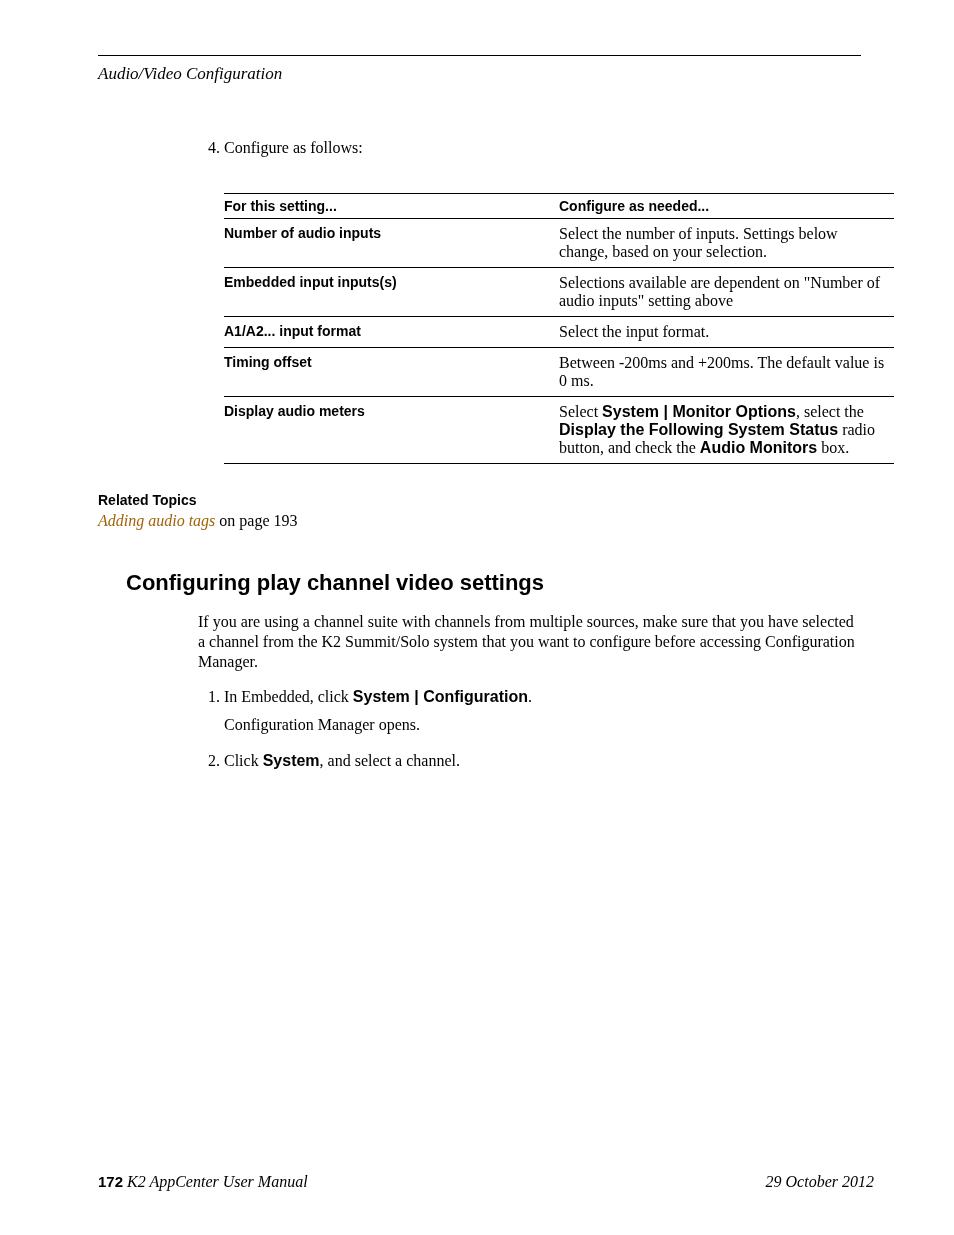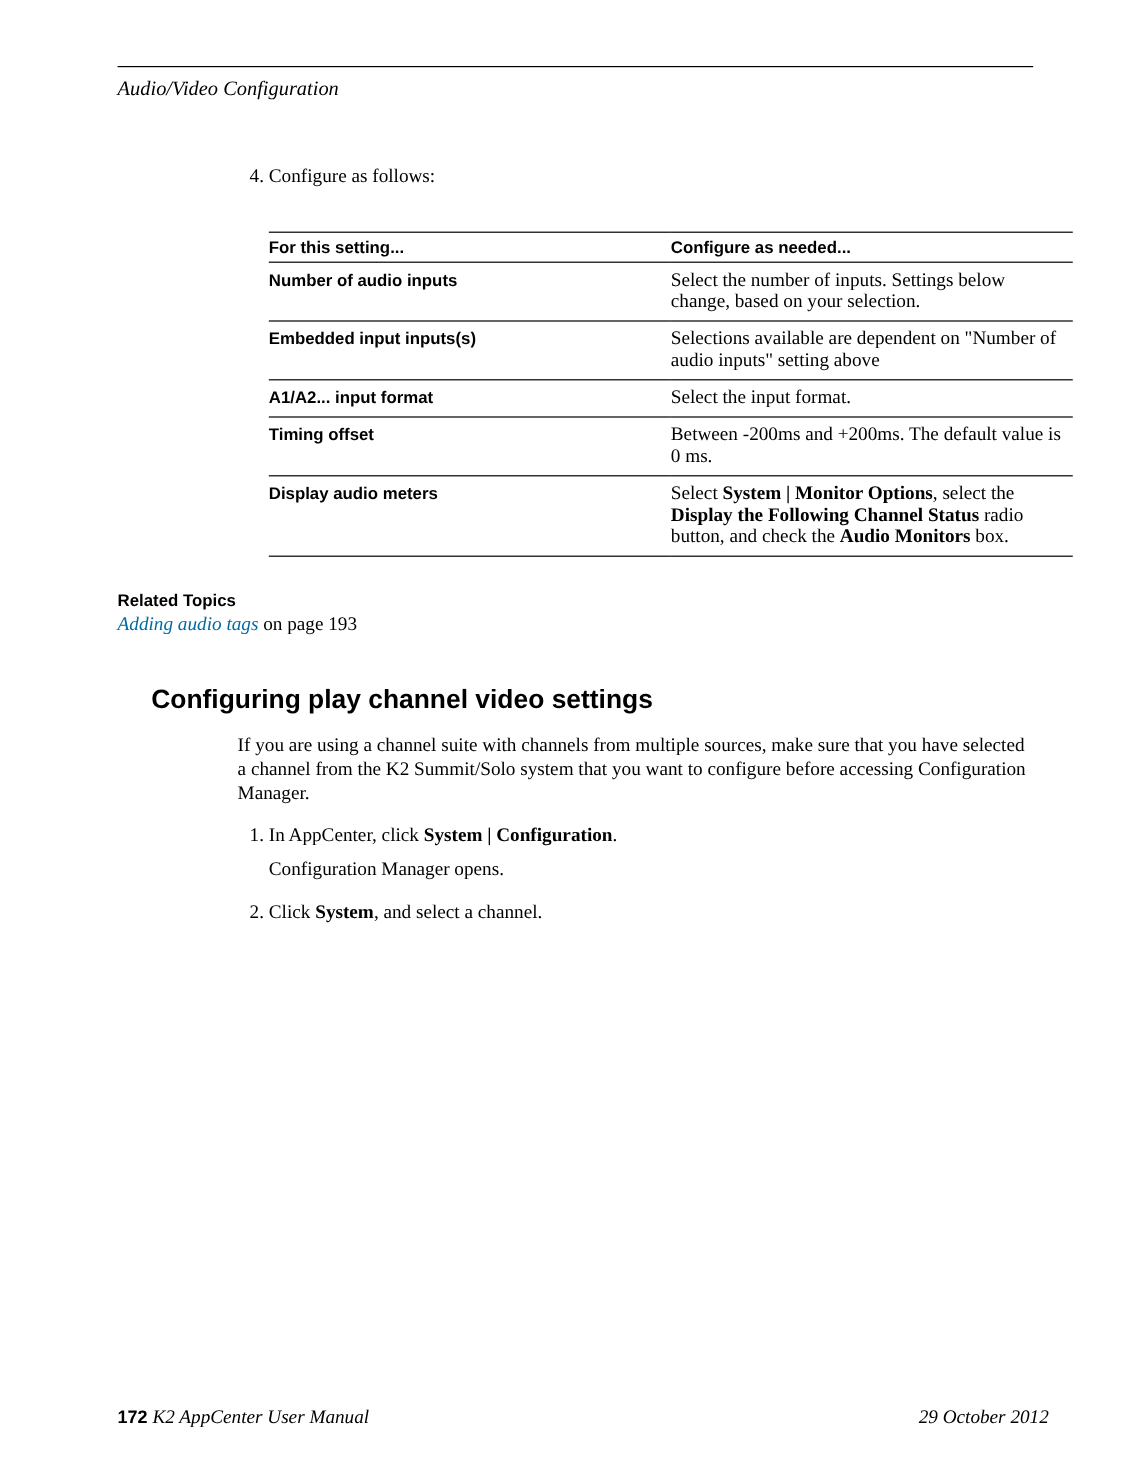--- a/index.html
+++ b/index.html
@@ -19,21 +19,21 @@
   .top-rule {
     border-top: 1px solid #000;
     margin-bottom: 8px;
   }
   .running-head {
     font-style: italic;
     font-size: 17px;
     margin-bottom: 55px;
   }
   .sans {
-    font-family: Liberation Serif, serif;
+    font-family: Liberation Sans, sans-serif;
   }
   .bold { font-weight: bold; }
   .step-block {
     margin-left: 100px;
     margin-bottom: 18px;
   }
   .step-line {
     display: flex;
     margin-bottom: 10px;
   }
@@ -78,21 +78,21 @@
   .related-block {
     margin-bottom: 40px;
   }
   .related-title {
     font-family: Helvetica, Arial, sans-serif;
     font-weight: bold;
     font-size: 14px;
     margin-bottom: 4px;
   }
   .link {
-    color: #0369a1;
+    color: #a16207;
     font-style: italic;
     text-decoration: none;
     cursor: pointer;
   }
   h2.section {
     font-family: Helvetica, Arial, sans-serif;
     font-weight: bold;
     font-size: 22px;
     margin: 0 0 16px 28px;
   }
@@ -152,42 +152,42 @@
         <th>A1/A2... input format</th>
         <td>Select the input format.</td>
       </tr>
       <tr>
         <th>Timing offset</th>
         <td>Between -200ms and +200ms. The default value is 0 ms.</td>
       </tr>
       <tr>
         <th>Display audio meters</th>
         <td>
-          <span>Select </span><span class="sans bold">System | Monitor Options</span><span>, select the </span><span class="sans bold">Display the Following Channel Status</span><span> radio button, and check the </span><span class="sans bold">Audio Monitors</span><span> box.</span>
+          <span>Select </span><span class="sans bold">System | Monitor Options</span><span>, select the </span><span class="sans bold">Display the Following System Status</span><span> radio button, and check the </span><span class="sans bold">Audio Monitors</span><span> box.</span>
         </td>
       </tr>
     </tbody>
   </table>
 
   <div class="related-block">
     <div class="related-title">Related Topics</div>
     <div>
       <a class="link">Adding audio tags</a><span> on page 193</span>
     </div>
   </div>
 
   <h2 class="section">Configuring play channel video settings</h2>
 
   <p class="para">If you are using a channel suite with channels from multiple sources, make sure that you have selected a channel from the K2 Summit/Solo system that you want to configure before accessing Configuration Manager.</p>
 
   <div class="step-block">
     <div class="step-line">
       <div class="step-num">1.</div>
       <div>
-        <span>In AppCenter, click </span><span class="sans bold">System | Configuration</span><span>.</span>
+        <span>In Embedded, click </span><span class="sans bold">System | Configuration</span><span>.</span>
       </div>
     </div>
     <div class="step-indent">Configuration Manager opens.</div>
   </div>
 
   <div class="step-block">
     <div class="step-line">
       <div class="step-num">2.</div>
       <div>
         <span>Click </span><span class="sans bold">System</span><span>, and select a channel.</span>

